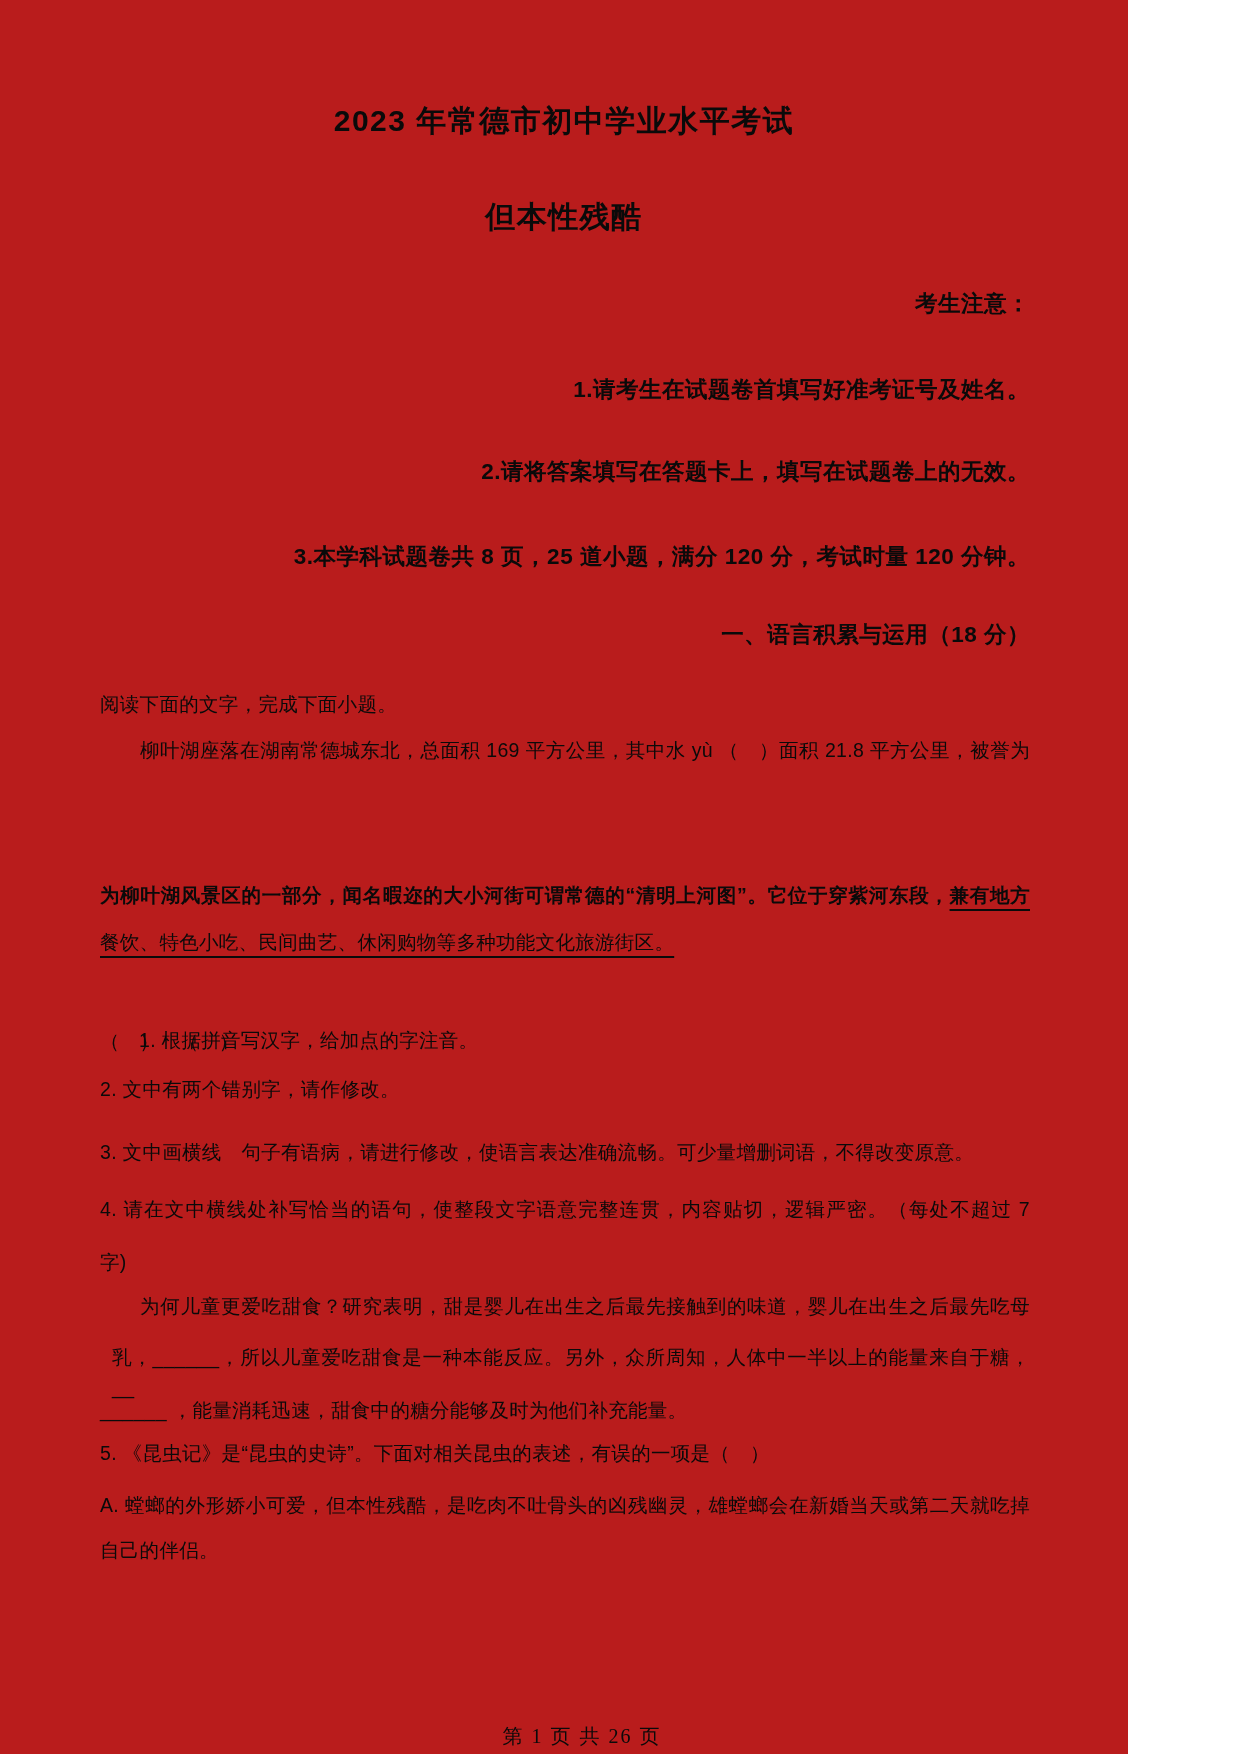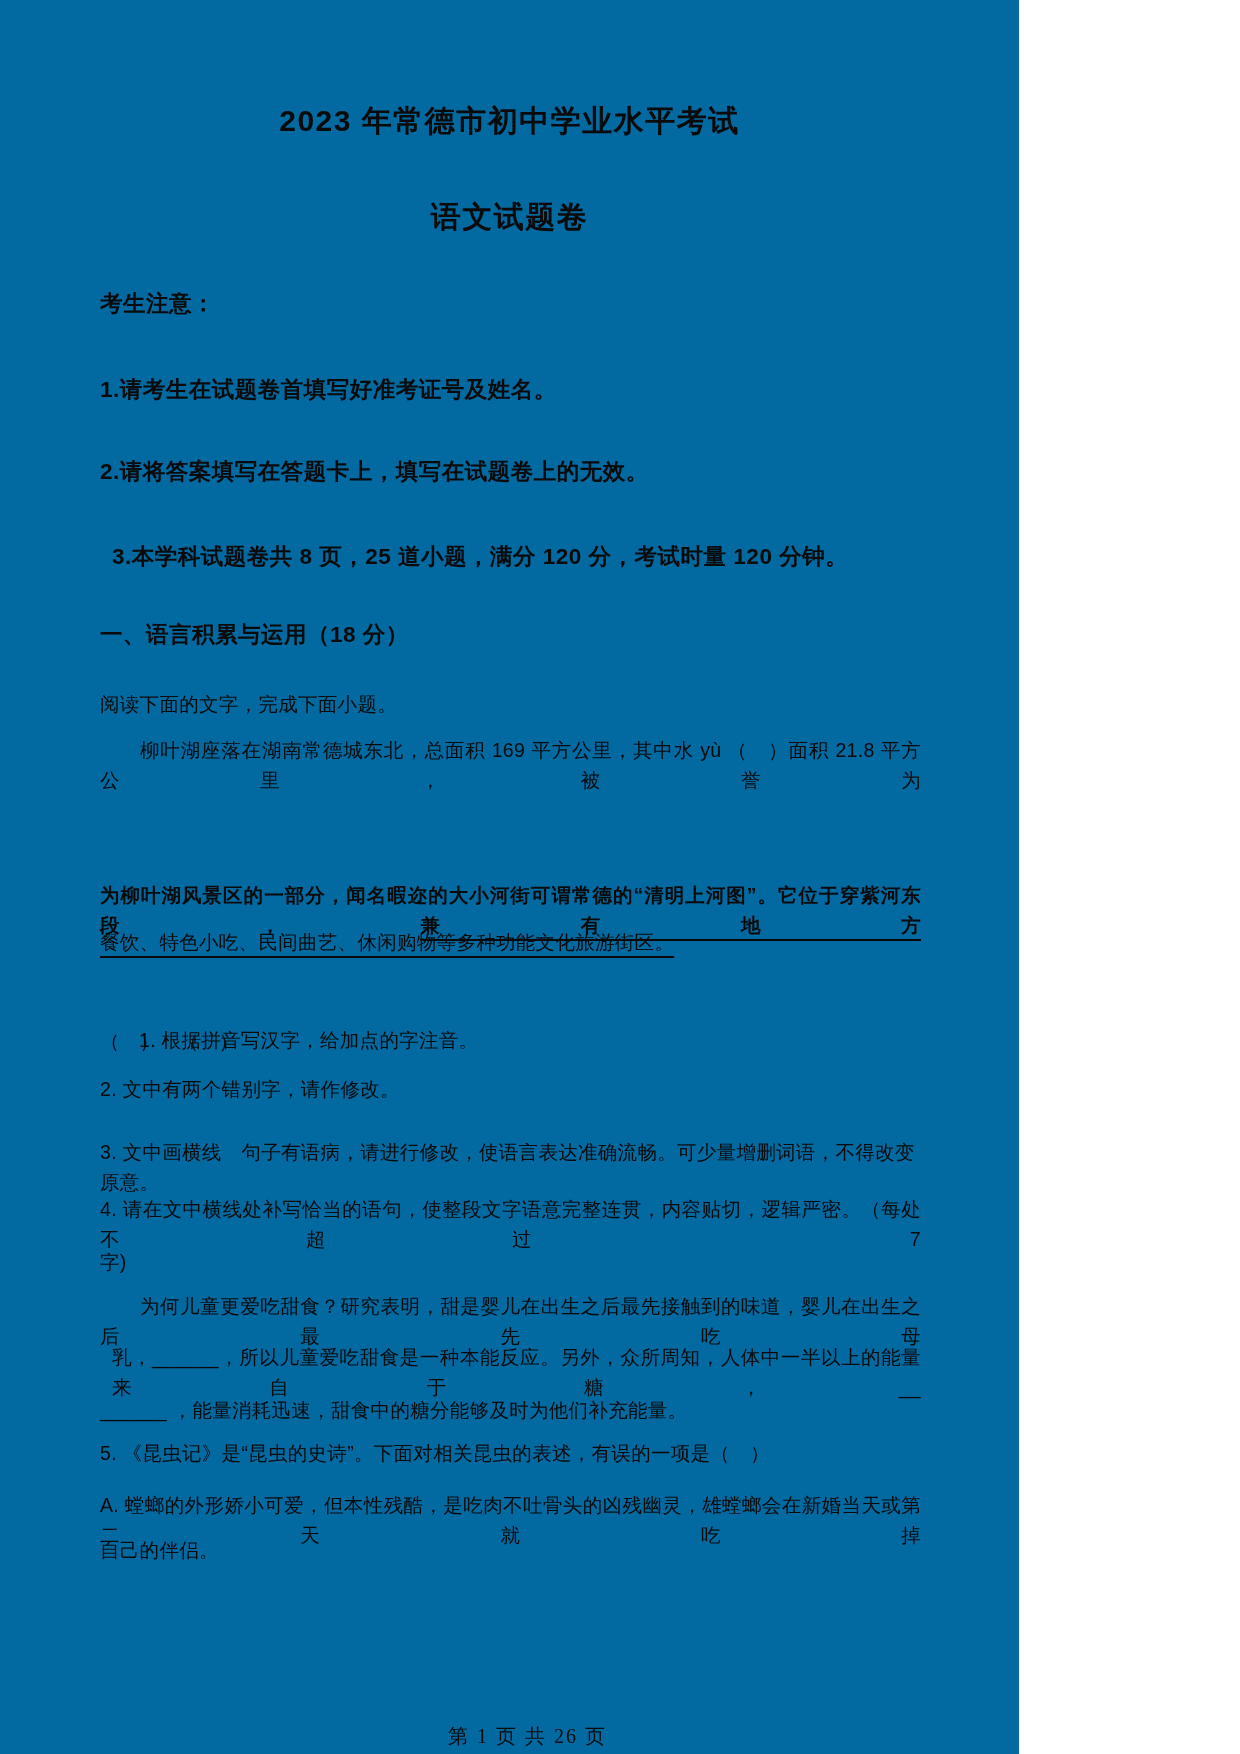--- a/index.html
+++ b/index.html
@@ -1,20 +1,20 @@
 <!DOCTYPE html>
 <html><head>
 <meta charset="utf-8">
 <style>
   html, body { margin: 0; padding: 0; background: #ffffff; }
   .page {
     position: relative;
-    width: 1019px;
+    width: 1128px;
     height: 1754px;
-    background: #0369a1;
+    background: #b91c1c;
     color: #0a0a0a;
     font-family: "Liberation Sans", "DejaVu Sans", sans-serif;
     overflow: hidden;
   }
   .ln {
     position: absolute;
     left: 100px;
     right: 98px;
     font-size: 19.5px;
     line-height: 30px;
@@ -26,20 +26,21 @@
     font-size: 30px;
     font-weight: 700;
     letter-spacing: 1.5px;
     line-height: 38px;
   }
   .hbold {
     font-size: 22.5px;
     font-weight: 700;
     letter-spacing: 0.5px;
     line-height: 32px;
+    text-align: right;
   }
   .flush { text-align: justify; text-align-last: justify; }
   .ind { text-indent: 40px; }
   .uline {
     text-decoration: underline;
     text-underline-offset: 7px;
     text-decoration-thickness: 2px;
   }
   .dotted { position: relative; display: inline-block; }
   .emph-dot {
@@ -84,21 +85,21 @@
   .y-q5a2    { top: 1535px; }
   .y-footer  { top: 1721px; }
 </style>
 </head>
 <body>
 
 <div class="page">
 
   <div class="ln center big y-title">2023 年常德市初中学业水平考试</div>
 
-  <div class="ln center big y-subtt">语文试题卷</div>
+  <div class="ln center big y-subtt">但本性残酷</div>
 
   <div class="ln hbold y-nothd">考生注意：</div>
 
   <div class="ln hbold y-n1">1.请考生在试题卷首填写好准考证号及姓名。</div>
 
   <div class="ln hbold y-n2">2.请将答案填写在答题卡上，填写在试题卷上的无效。</div>
 
   <div class="ln hbold y-n3">3.本学科试题卷共 8 页，25 道小题，满分 120 分，考试时量 120 分钟。</div>
 
   <div class="ln hbold y-sec1">一、语言积累与运用（18 分）</div>

